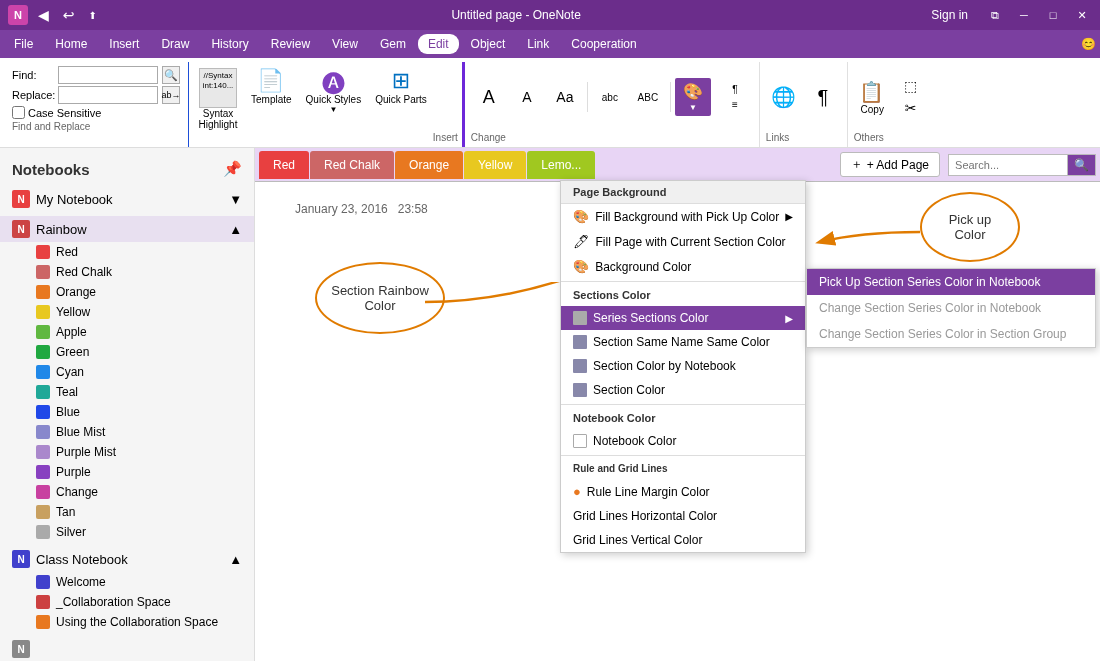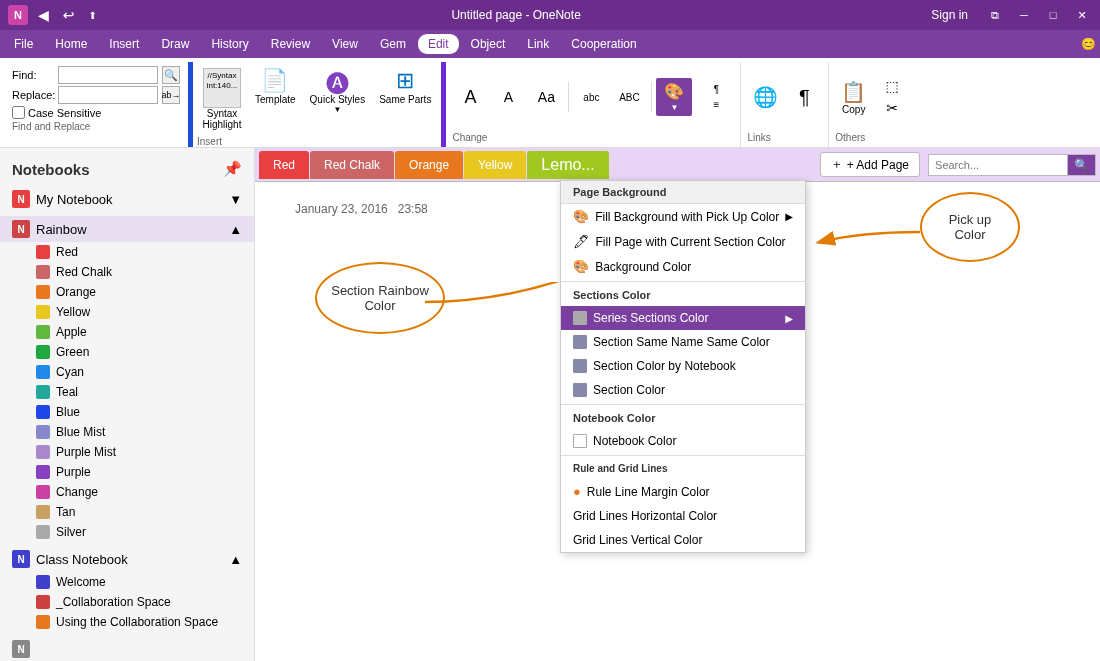--- a/index.html
+++ b/index.html
@@ -180,21 +180,21 @@
     }
     .search-bar {
       display: flex;
       align-items: center;
       margin-left: 8px;
     }
     .search-input {
       border: 1px solid #bbb;
       padding: 2px 6px;
       font-size: 11px;
-      width: 140px;
+      width: 120px;
       height: 22px;
     }
 
     .page-content {
       flex: 1;
       padding: 20px 40px;
       position: relative;
     }
     .page-date {
       color: #666;
@@ -206,21 +206,21 @@
       cursor: pointer;
       font-size: 12px;
       display: flex;
       align-items: center;
       gap: 6px;
     }
     .dropdown-arrow { margin-left: auto; font-size: 10px; }
 
     
     .ribbon-group-find {
-      border-right: 5px solid #1d4ed8;
+      border-right: 1px solid #1d4ed8;
       padding: 4px 8px;
     }
   </style>
 </head>
 <body>
 
 <div class="title-bar">
   <div class="title-bar-left">
     <div class="title-btn" style="background:#cc44aa;border-radius:3px;color:white;font-weight:bold;font-size:11px;">N</div>
     <div class="back-btn">◀</div>
@@ -266,42 +266,42 @@
       <input class="find-input" type="text" style="">
       <div class="find-search-btn" style="font-size:9px;">ab→</div>
     </div>
     <div class="case-sensitive">
       <input type="checkbox" style="">
       <span>Case Sensitive</span>
     </div>
     <div class="ribbon-group-label">Find and Replace</div>
   </div>
 
-  <div style="display:flex;flex-direction:column;border-right:5px solid #6d28d9;padding:2px 4px;">
+  <div style="display:flex;border-right:3px solid #6d28d9;padding:2px 4px;">
     <div style="display:flex;align-items:flex-start;flex:1;gap:2px;">
 
       <div class="ribbon-btn" style="font-size:10px;width:50px;">
         <div style="background:#e8e8e8;border:1px solid #bbb;width:38px;height:40px;font-size:8px;padding:2px;overflow:hidden;line-height:1.2;">//Syntax<br>int:140...</div>
         <span style="font-size:10px;">Syntax<br>Highlight</span>
       </div>
 
       <div class="ribbon-btn" style="flex-direction:column;align-items:center;">
         <div style="font-size:22px;color:#4040cc;">📄</div>
         <span style="font-size:10px;">Template</span>
       </div>
 
       <div class="ribbon-btn" style="flex-direction:column;align-items:center;">
         <div style="font-size:22px;color:#8040c0;">🅐</div>
         <span style="font-size:10px;text-align:center;">Quick Styles</span>
         <span style="font-size:8px;">▼</span>
       </div>
 
       <div class="ribbon-btn" style="flex-direction:column;align-items:center;">
         <div style="font-size:22px;color:#0070c0;">⊞</div>
-        <span style="font-size:10px;text-align:center;">Same Parts</span>
+        <span style="font-size:10px;text-align:center;">Quick Parts</span>
       </div>
     </div>
     <div class="ribbon-group-label">Insert</div>
   </div>
 
   <div style="display:flex;flex-direction:column;border-right:1px solid #e0e0e0;padding:2px 6px;min-width:180px;">
     <div style="display:flex;align-items:center;gap:2px;flex:1;">
       <div class="ribbon-btn" style="font-size:18px;padding:2px;">A</div>
       <div class="ribbon-btn" style="font-size:14px;padding:2px;">A</div>
       <div class="ribbon-btn" style="font-size:14px;padding:2px;">Aa</div>
@@ -459,21 +459,21 @@
   </div>
 
   <div class="content-area">
 
     <div class="content-header">
       <div style="display:flex;align-items:flex-end;flex:1;gap:1px;">
         <div style="padding:4px 14px;background:#e84040;color:white;height:28px;display:flex;align-items:center;border-radius:3px 3px 0 0;font-size:12px;cursor:pointer;">Red</div>
         <div style="padding:4px 14px;background:#cc6666;color:white;height:28px;display:flex;align-items:center;border-radius:3px 3px 0 0;font-size:12px;cursor:pointer;">Red Chalk</div>
         <div style="padding:4px 14px;background:#e87820;color:white;height:28px;display:flex;align-items:center;border-radius:3px 3px 0 0;font-size:12px;cursor:pointer;">Orange</div>
         <div style="padding:4px 14px;background:#e8c820;color:white;height:28px;display:flex;align-items:center;border-radius:3px 3px 0 0;font-size:12px;cursor:pointer;">Yellow</div>
-        <div style="padding:4px 14px;background:#a0c820;color:white;height:28px;display:flex;align-items:center;border-radius:3px 3px 0 0;font-size:16px;cursor:pointer;">Lemo...</div>
+        <div style="padding:4px 14px;background:#a0c820;color:white;height:28px;display:flex;align-items:center;border-radius:3px 3px 0 0;font-size:12px;cursor:pointer;">Lemo...</div>
       </div>
       <div class="add-page-btn">
         <span>＋</span>
         <span>+ Add Page</span>
       </div>
       <div class="search-bar">
         <input class="search-input" type="text" placeholder="Search..." style="">
         <div style="background:#7b3fa0;padding:2px 6px;cursor:pointer;border:1px solid #bbb;border-left:none;height:22px;display:flex;align-items:center;">
           <span style="color:white;font-size:12px;">🔍</span>
         </div>
@@ -569,20 +569,31 @@
             <span>Rule Line Margin Color</span>
           </div>
           <div class="dropdown-item">
             <span>Grid Lines Horizontal Color</span>
           </div>
           <div class="dropdown-item">
             <span>Grid Lines Vertical Color</span>
           </div>
         </div>
 
+        <div style="background:white;border:1px solid #ccc;box-shadow:2px 2px 8px rgba(0,0,0,0.2);min-width:290px;margin-top:88px;align-self:flex-start;">
+          <div style="padding:6px 12px;background:#7b3fa0;color:white;font-size:12px;cursor:pointer;">
+            <span>Pick Up Section Series Color in Notebook</span>
+          </div>
+          <div style="padding:6px 12px;font-size:12px;color:#999;cursor:default;">
+            <span>Change Section Series Color in Notebook</span>
+          </div>
+          <div style="padding:6px 12px;font-size:12px;color:#999;cursor:default;">
+            <span>Change Section Series Color in Section Group</span>
+          </div>
+        </div>
       </div>
 
       <div style="position:absolute;right:80px;top:10px;">
         <div style="
           background:white;
           border:2.5px solid #e07b00;
           border-radius:50%;
           width:100px;
           height:70px;
           display:flex;

